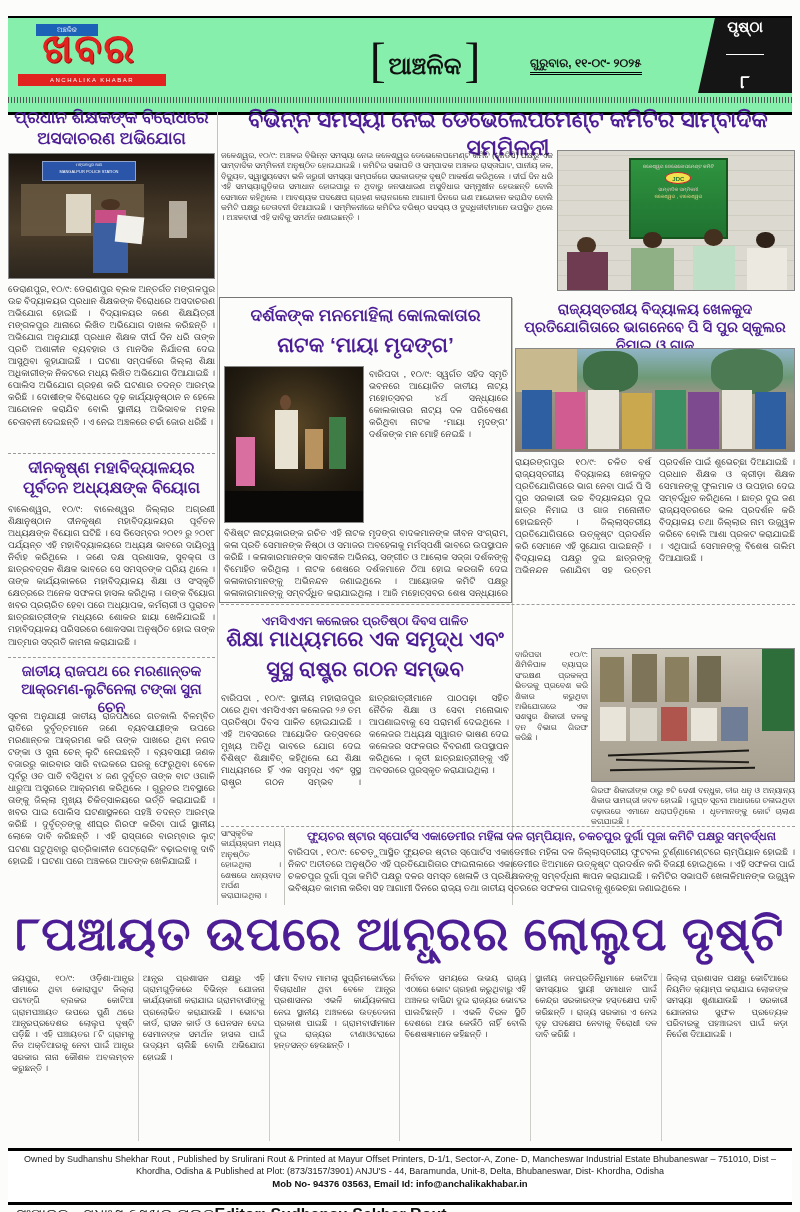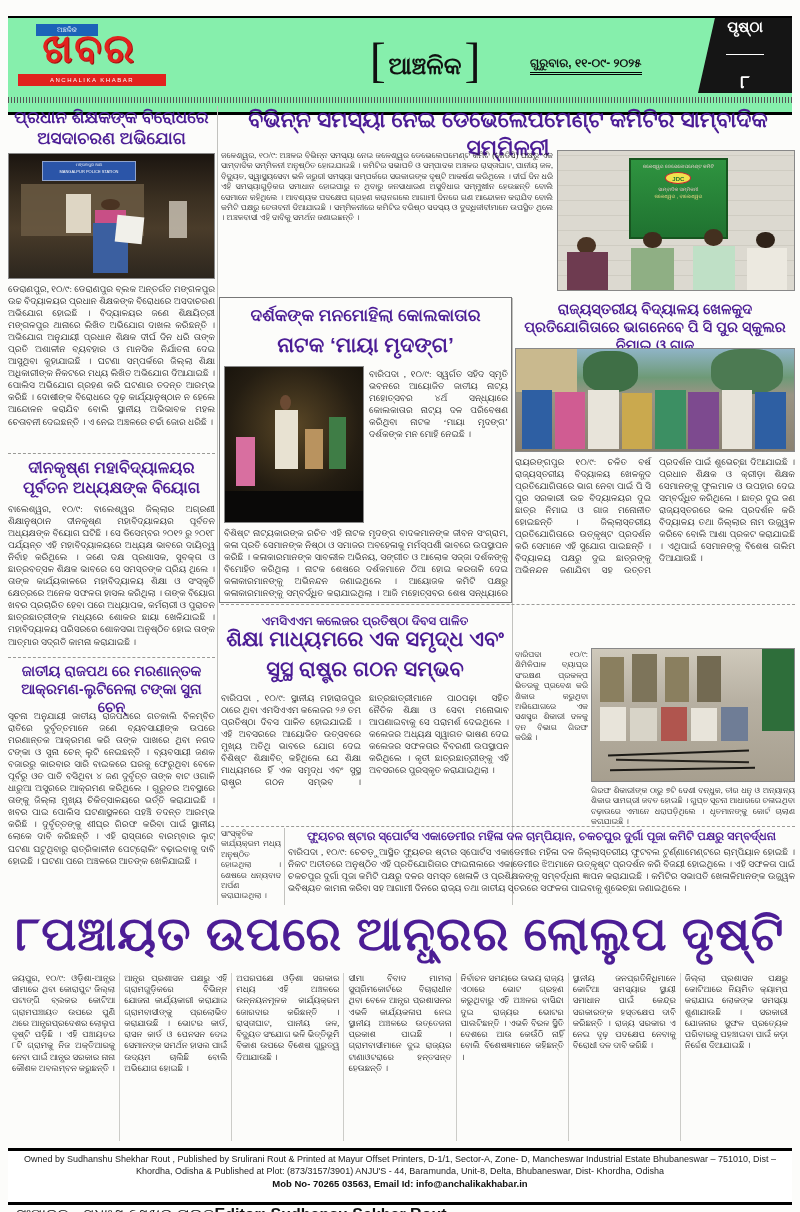--- a/index.html
+++ b/index.html
@@ -186,29 +186,28 @@
   <div class="abs vrule" style="left:284px;top:828px;height:77px;"></div>
 
   <div class="abs hl" style="left:288px;top:829px;width:507px;font-size:11.5px;">ଫ୍ୟୁଚର ଷ୍ଟାର ସ୍ପୋର୍ଟସ ଏକାଡେମୀର ମହିଳା ଦଳ ଚାମ୍ପିୟାନ, ଚକଚପୁର ଦୁର୍ଗା ପୂଜା କମିଟି ପକ୍ଷରୁ ସମ୍ବର୍ଦ୍ଧନା</div>
   <div class="abs bt-sm" style="left:221px;top:829px;width:60px;height:76px;">ସାଂସ୍କୃତିକ କାର୍ଯ୍ୟକ୍ରମ ମଧ୍ୟ ଅନୁଷ୍ଠିତ ହୋଇଥିଲା । ଶେଷରେ ଧନ୍ୟବାଦ ଅର୍ପଣ କରାଯାଇଥିଲା ।</div>
   <div class="abs bt" style="left:288px;top:846px;width:507px;height:58px;">ବାରିପଦା , ୧୦/୯: ଚେଚଡ଼ୁଆସ୍ଥିତ ଫ୍ୟୁଚର ଷ୍ଟାର ସ୍ପୋର୍ଟସ ଏକାଡେମୀର ମହିଳା ଦଳ ଜିଲ୍ଲାସ୍ତରୀୟ ଫୁଟବଲ ଟୁର୍ଣ୍ଣାମେଣ୍ଟରେ ଚାମ୍ପିୟାନ ହୋଇଛି । ନିକଟ ଅତୀତରେ ଅନୁଷ୍ଠିତ ଏହି ପ୍ରତିଯୋଗିତାର ଫାଇନାଲରେ ଏକାଡେମୀର ଝିଅମାନେ ଉତ୍କୃଷ୍ଟ ପ୍ରଦର୍ଶନ କରି ବିଜୟୀ ହୋଇଥିଲେ । ଏହି ସଫଳତା ପାଇଁ ଚକଚପୁର ଦୁର୍ଗା ପୂଜା କମିଟି ପକ୍ଷରୁ ଦଳର ସମସ୍ତ ଖେଳାଳି ଓ ପ୍ରଶିକ୍ଷକଙ୍କୁ ସମ୍ବର୍ଦ୍ଧନା ଜ୍ଞାପନ କରାଯାଇଛି । କମିଟିର ସଭାପତି ଖେଳାଳିମାନଙ୍କ ଉଜ୍ଜ୍ୱଳ ଭବିଷ୍ୟତ କାମନା କରିବା ସହ ଆଗାମୀ ଦିନରେ ରାଜ୍ୟ ତଥା ଜାତୀୟ ସ୍ତରରେ ସଫଳତା ପାଇବାକୁ ଶୁଭେଚ୍ଛା ଜଣାଇଥିଲେ ।</div>
 
   <div class="abs hl" style="left:8px;top:906px;width:784px;font-size:47px;line-height:1.2;letter-spacing:1px;">୮ପଞ୍ଚାୟତ ଉପରେ ଆନ୍ଧ୍ରର ଲୋଲୁପ ଦୃଷ୍ଟି</div>
   <div class="abs banner-cols">
     <div class="bc">ଜୟପୁର, ୧୦/୯: ଓଡ଼ିଶା-ଆନ୍ଧ୍ର ସୀମାରେ ଥିବା କୋରାପୁଟ ଜିଲ୍ଲା ପଟାଙ୍ଗି ବ୍ଲକର କୋଟିଆ ଗ୍ରାମପଞ୍ଚାୟତ ଉପରେ ପୁଣି ଥରେ ଆନ୍ଧ୍ରପ୍ରଦେଶର ଲୋଲୁପ ଦୃଷ୍ଟି ପଡ଼ିଛି । ଏହି ପଞ୍ଚାୟତର ୮ଟି ଗ୍ରାମକୁ ନିଜ ଅକ୍ତିଆରକୁ ନେବା ପାଇଁ ଆନ୍ଧ୍ର ସରକାର ନାନା କୌଶଳ ଅବଲମ୍ବନ କରୁଛନ୍ତି ।</div>
     <div class="bc">ଆନ୍ଧ୍ର ପ୍ରଶାସନ ପକ୍ଷରୁ ଏହି ଗ୍ରାମଗୁଡ଼ିକରେ ବିଭିନ୍ନ ଯୋଜନା କାର୍ଯ୍ୟକାରୀ କରାଯାଇ ଗ୍ରାମବାସୀଙ୍କୁ ପ୍ରଲୋଭିତ କରାଯାଉଛି । ଭୋଟର କାର୍ଡ, ରାସନ କାର୍ଡ ଓ ପେନସନ ଦେଇ ସେମାନଙ୍କ ସମର୍ଥନ ହାସଲ ପାଇଁ ଉଦ୍ୟମ ଚାଲିଛି ବୋଲି ଅଭିଯୋଗ ହୋଇଛି ।</div>
-    <div class="bc">ଅପରପକ୍ଷେ ଓଡ଼ିଶା ସରକାର ମଧ୍ୟ ଏହି ଅଞ୍ଚଳରେ ଉନ୍ନୟନମୂଳକ କାର୍ଯ୍ୟକ୍ରମ ଜୋରଦାର କରିଛନ୍ତି । ରାସ୍ତାଘାଟ, ପାନୀୟ ଜଳ, ବିଦ୍ୟୁତ ସଂଯୋଗ ଭଳି ଭିତ୍ତିଭୂମି ବିକାଶ ଉପରେ ବିଶେଷ ଗୁରୁତ୍ୱ ଦିଆଯାଉଛି ।</div>
     <div class="bc">ସୀମା ବିବାଦ ମାମଲା ସୁପ୍ରିମକୋର୍ଟରେ ବିଚାରାଧୀନ ଥିବା ବେଳେ ଆନ୍ଧ୍ର ପ୍ରଶାସନର ଏଭଳି କାର୍ଯ୍ୟକଳାପ ନେଇ ସ୍ଥାନୀୟ ଅଞ୍ଚଳରେ ଉତ୍ତେଜନା ପ୍ରକାଶ ପାଇଛି । ଗ୍ରାମବାସୀମାନେ ଦୁଇ ରାଜ୍ୟର ଟାଣାଓଟରାରେ ହନ୍ତସନ୍ତ ହେଉଛନ୍ତି ।</div>
     <div class="bc">ନିର୍ବାଚନ ସମୟରେ ଉଭୟ ରାଜ୍ୟ ଏଠାରେ ଭୋଟ ଗ୍ରହଣ କରୁଥିବାରୁ ଏହି ଅଞ୍ଚଳର ବାସିନ୍ଦା ଦୁଇ ରାଜ୍ୟର ଭୋଟର ପାଲଟିଛନ୍ତି । ଏଭଳି ବିରଳ ସ୍ଥିତି ଦେଶରେ ଆଉ କେଉଁଠି ନାହିଁ ବୋଲି ବିଶେଷଜ୍ଞମାନେ କହିଛନ୍ତି ।</div>
     <div class="bc">ସ୍ଥାନୀୟ ଜନପ୍ରତିନିଧିମାନେ କୋଟିଆ ସମସ୍ୟାର ସ୍ଥାୟୀ ସମାଧାନ ପାଇଁ କେନ୍ଦ୍ର ସରକାରଙ୍କ ହସ୍ତକ୍ଷେପ ଦାବି କରିଛନ୍ତି । ରାଜ୍ୟ ସରକାର ଏ ନେଇ ଦୃଢ଼ ପଦକ୍ଷେପ ନେବାକୁ ବିରୋଧୀ ଦଳ ଦାବି କରିଛି ।</div>
     <div class="bc">ଜିଲ୍ଲା ପ୍ରଶାସନ ପକ୍ଷରୁ କୋଟିଆରେ ନିୟମିତ କ୍ୟାମ୍ପ କରାଯାଇ ଲୋକଙ୍କ ସମସ୍ୟା ଶୁଣାଯାଉଛି । ସରକାରୀ ଯୋଜନାର ସୁଫଳ ପ୍ରତ୍ୟେକ ପରିବାରକୁ ପହଞ୍ଚାଇବା ପାଇଁ କଡ଼ା ନିର୍ଦ୍ଦେଶ ଦିଆଯାଇଛି ।</div>
   </div>
 
   <div class="abs footer">
     <div class="l1">Owned by Sudhanshu Shekhar Rout , Published by  Srulirani Rout &amp; Printed at Mayur Offset Printers,  D-1/1, Sector-A, Zone- D, Mancheswar Industrial Estate Bhubaneswar – 751010, Dist – Khordha, Odisha   &amp; Published at Plot: (873/3157/3901)  ANJU'S - 44, Baramunda, Unit-8, Delta, Bhubaneswar, Dist- Khordha, Odisha</div>
-    <div class="l2">Mob No-  70265 03563,  Email Id: info@anchalikakhabar.in</div>
+    <div class="l2">Mob No-  94376 03563,  Email Id: info@anchalikakhabar.in</div>
     <div class="l3">
       <span>ସଂପାଦକ - ସୁଧାଂଶୁ ଶେଖର ରାଉତ</span>
       <span class="ed">Editor: Sudhansu Sekhar Rout</span>
     </div>
   </div>
 
 </div>
 
 </body></html>

